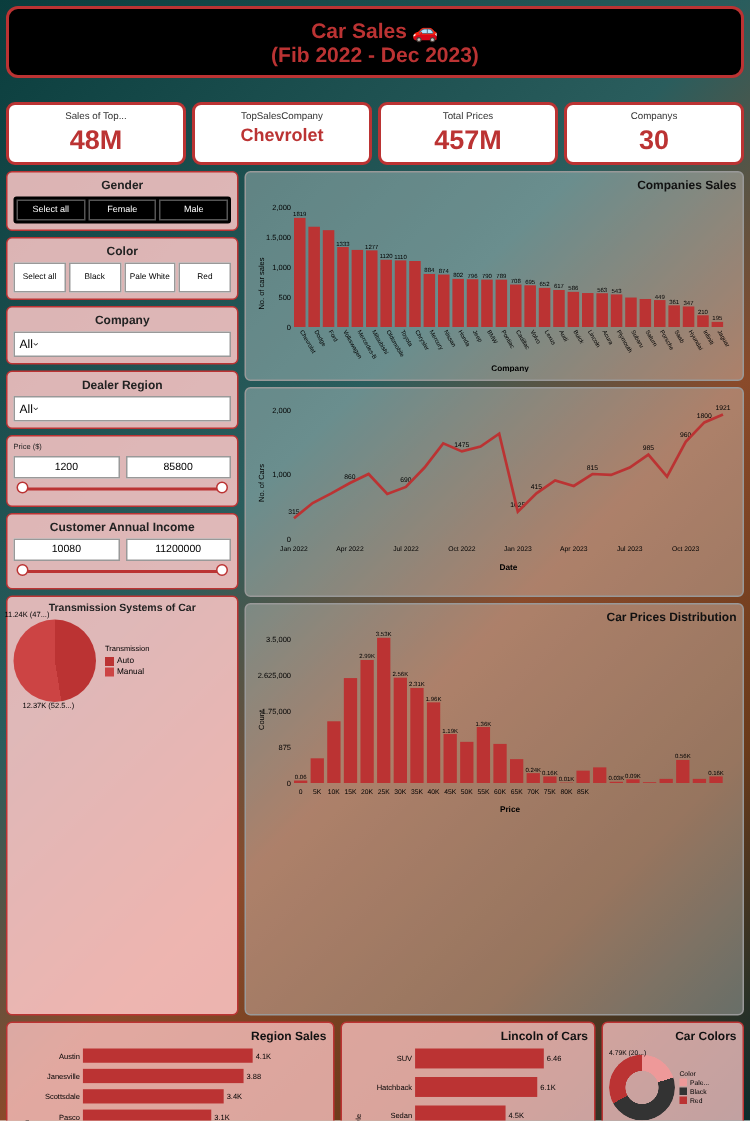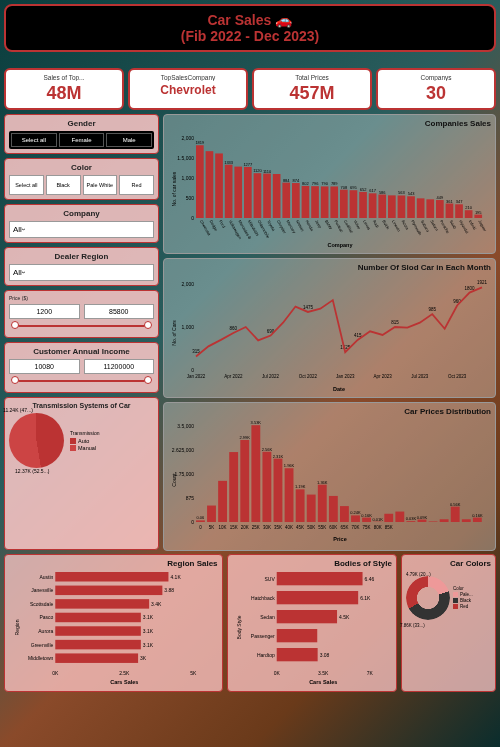--- a/index.html
+++ b/index.html
@@ -3,21 +3,21 @@
 <meta charset="utf-8">
 <style>
 *{box-sizing:border-box;margin:0;padding:0;font-family:Arial,sans-serif}
 body{width:500px;height:747px;background:linear-gradient(135deg,#0a3d3d 0%,#1a4d4d 20%,#2a5d5d 40%,#8a4a2a 60%,#6a3a1a 80%,#0a2d2d 100%);padding:4px;overflow:hidden}
 .header{background:#000000;border:2px solid #b33;border-radius:8px;padding:6px;text-align:center;margin-bottom:16px}
 .header-title{color:#b33;font-weight:bold;font-size:14px}
 .kpis{display:flex;gap:4px;margin-bottom:4px}
 .kpi{flex:1;background:#fff;border:2px solid #b33;border-radius:6px;padding:4px 2px;text-align:center}
 .kpi-label{font-size:6.5px;color:#333;margin-bottom:2px;white-space:nowrap;overflow:hidden}
 .kpi-value{color:#b33;font-weight:bold;font-size:18px}
-.main{display:flex;gap:4px;height:436px}
+.main{display:flex;gap:4px;height:563px}
 .sidebar{width:155px;display:flex;flex-direction:column;gap:4px}
 .panel{background:rgba(255,200,200,0.85);border:1px solid #b33;border-radius:4px;padding:4px}
 .panel-title{font-size:8px;font-weight:bold;text-align:center;margin-bottom:3px;color:#222}
 .btn-row{display:flex;gap:2px;background:#000;padding:2px;border-radius:2px}
 .btn{flex:1;background:#000;color:#fff;border:1px solid #555;font-size:6px;padding:3px 1px;text-align:center;cursor:pointer}
 .color-row{display:flex;gap:2px}
 .color-btn{flex:1;background:#fff;border:1px solid #999;font-size:5.5px;padding:6px 1px;text-align:center;cursor:pointer}
 .dropdown{width:100%;background:#fff;border:1px solid #999;font-size:8px;padding:3px;cursor:pointer;text-align:left;display:flex;justify-content:flex-start;align-items:center}
 .range-row{display:flex;gap:4px;align-items:center}
 .range-input{flex:1;background:#fff;border:1px solid #999;font-size:7px;padding:3px;text-align:center}
@@ -234,21 +234,20 @@
           <rect x="296.8" y="80.2" width="7.68" height="7.800000000000001" fill="#b33"></rect>
           <text x="300.64" y="79.2" font-size="4" text-anchor="middle">210</text>
           <text x="300.64" y="91" transform="rotate(60 300.64 91)" font-size="4">Infiniti</text>
           <rect x="306.4" y="84.6" width="7.68" height="3.4000000000000004" fill="#b33"></rect>
           <text x="310.23999999999995" y="83.6" font-size="4" text-anchor="middle">195</text>
           <text x="310.23999999999995" y="91" transform="rotate(60 310.23999999999995 91)" font-size="4">Jaguar</text>
           <text x="172" y="117" font-size="5.5" text-anchor="middle" font-weight="bold">Company</text>
         </svg>
     </div>
     <div class="chart-box" style="height:140px">
-      <div class="chart-title">Number Of Slod Car in Each Month</div>
       <svg id="monthly-svg" width="320" height="118">
           <text x="8" y="59" font-size="5" transform="rotate(-90 8 59)" text-anchor="middle">No. of Cars</text>
           <text x="26" y="98" font-size="5" text-anchor="end">0</text>
           <text x="26" y="55" font-size="5" text-anchor="end">1,000</text>
           <text x="26" y="12" font-size="5" text-anchor="end">2,000</text>
           <text x="28" y="79.455" font-size="4.5" text-anchor="middle">315</text>
           <text x="65.30434782608695" y="56.02" font-size="4.5" text-anchor="middle">860</text>
           <text x="102.6086956521739" y="58.6" font-size="4.5" text-anchor="middle">690</text>
           <text x="139.91304347826087" y="34.949999999999996" font-size="4.5" text-anchor="middle">1475</text>
           <text x="177.2173913043478" y="75.155" font-size="4.5" text-anchor="middle">1625</text>
@@ -370,21 +369,21 @@
         <rect x="42" y="83.42857142857143" width="82.8" height="9.5" fill="#b33"></rect>
         <text x="40" y="90.17857142857143" font-size="5" text-anchor="end">Middletown</text>
         <text x="126.8" y="90.17857142857143" font-size="5">3K</text>
         <text x="42" y="105" font-size="5" text-anchor="middle">0K</text>
         <text x="111" y="105" font-size="5" text-anchor="middle">2.5K</text>
         <text x="180" y="105" font-size="5" text-anchor="middle">5K</text>
         <text x="111" y="114" font-size="5.5" text-anchor="middle" font-weight="bold">Cars Sales</text>
       </svg>
   </div>
   <div class="bottom-chart" style="flex:1">
-    <div class="chart-title">Bodies of Style</div>
+    <div class="chart-title">Lincoln of Cars</div>
     <svg id="body-svg" width="100%" height="115" viewBox="0 0 155 115">
         <text x="6" y="57.5" font-size="5" transform="rotate(-90 6 57.5)" text-anchor="middle">Body Style</text>
         <rect x="42" y="2" width="85.82571428571428" height="13.299999999999999" fill="#b33"></rect>
         <text x="40" y="10.649999999999999" font-size="5" text-anchor="end">SUV</text>
         <text x="129.8257142857143" y="10.649999999999999" font-size="5">6.46</text>
         <rect x="42" y="21" width="81.44142857142857" height="13.299999999999999" fill="#b33"></rect>
         <text x="40" y="29.65" font-size="5" text-anchor="end">Hatchback</text>
         <text x="125.44142857142857" y="29.65" font-size="5">6.1K</text>
         <rect x="42" y="40" width="60.317142857142855" height="13.299999999999999" fill="#b33"></rect>
         <text x="40" y="48.65" font-size="5" text-anchor="end">Sedan</text>

